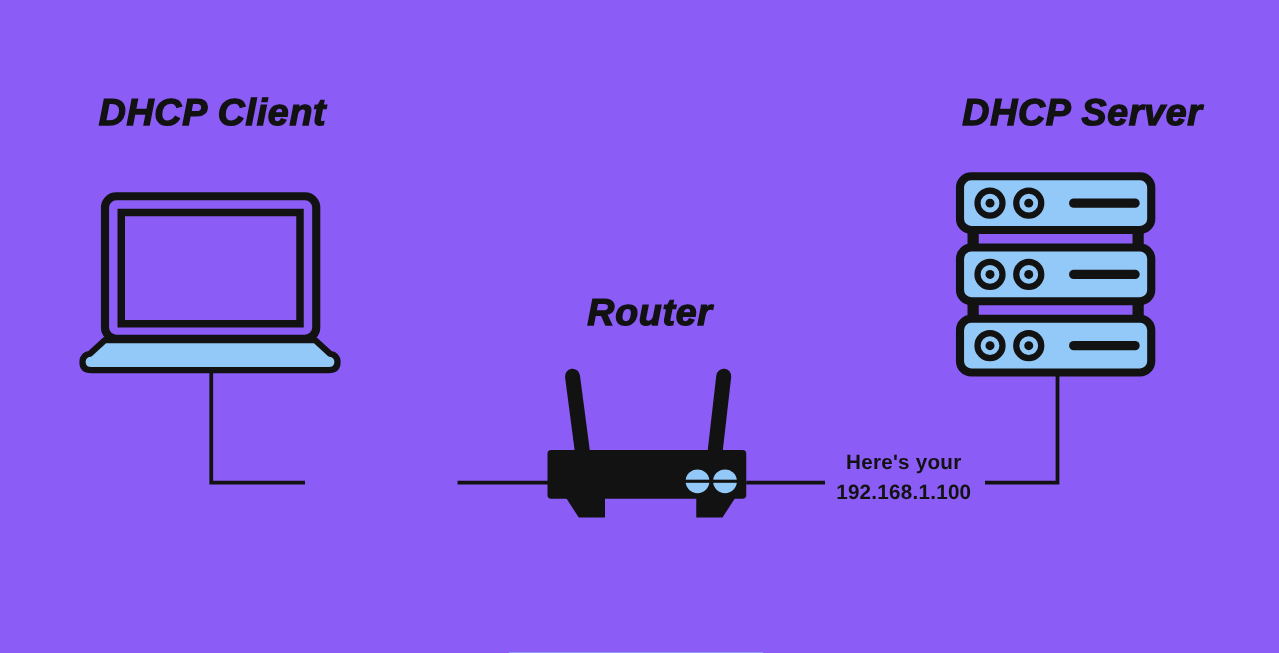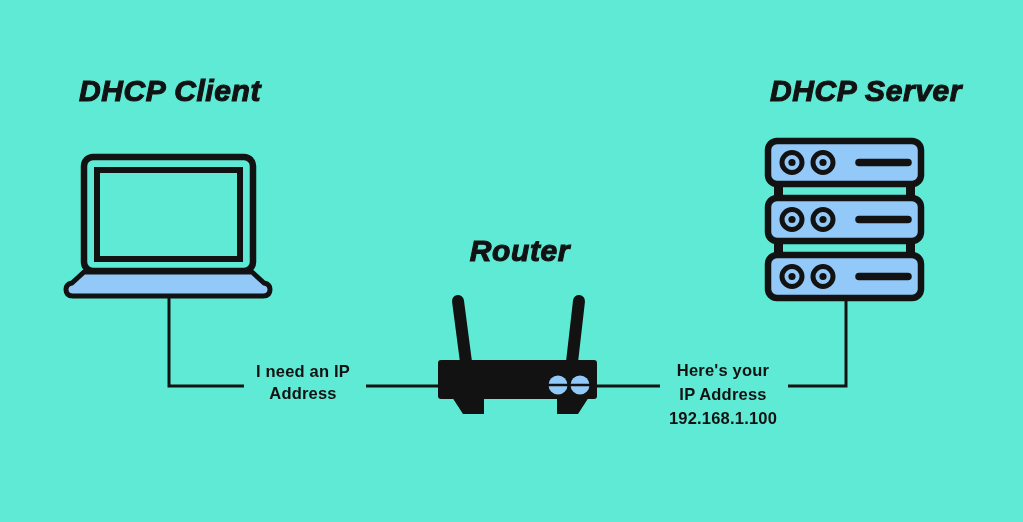--- a/index.html
+++ b/index.html
@@ -4,21 +4,21 @@
 <style>
   html, body {
     margin: 0;
     padding: 0;
     background: #93C9F8;
   }
   .canvas {
     position: relative;
     width: 1023px;
     height: 522px;
-    background: #5eead4;
+    background: #8b5cf6;
     overflow: hidden;
     font-family: "Liberation Sans", sans-serif;
   }
   .layer {
     position: absolute;
     inset: 0;
     width: 1023px;
     height: 522px;
     pointer-events: none;
   }
@@ -115,24 +115,19 @@
         <line x1="859" y1="219.5" x2="908" y2="219.5"></line>
         <line x1="859" y1="276.5" x2="908" y2="276.5"></line>
       </g>
     </g>
   </svg>
 
   <div class="title title-client">DHCP Client</div>
   <div class="title title-server">DHCP Server</div>
   <div class="title title-router">Router</div>
 
-  <div class="msg msg-request">
-    <div>I need an IP</div>
-    <div>Address</div>
-  </div>
 
   <div class="msg msg-reply">
     <div>Here's your</div>
-    <div>IP Address</div>
     <div>192.168.1.100</div>
   </div>
 
 </div>
 
 </body></html>

